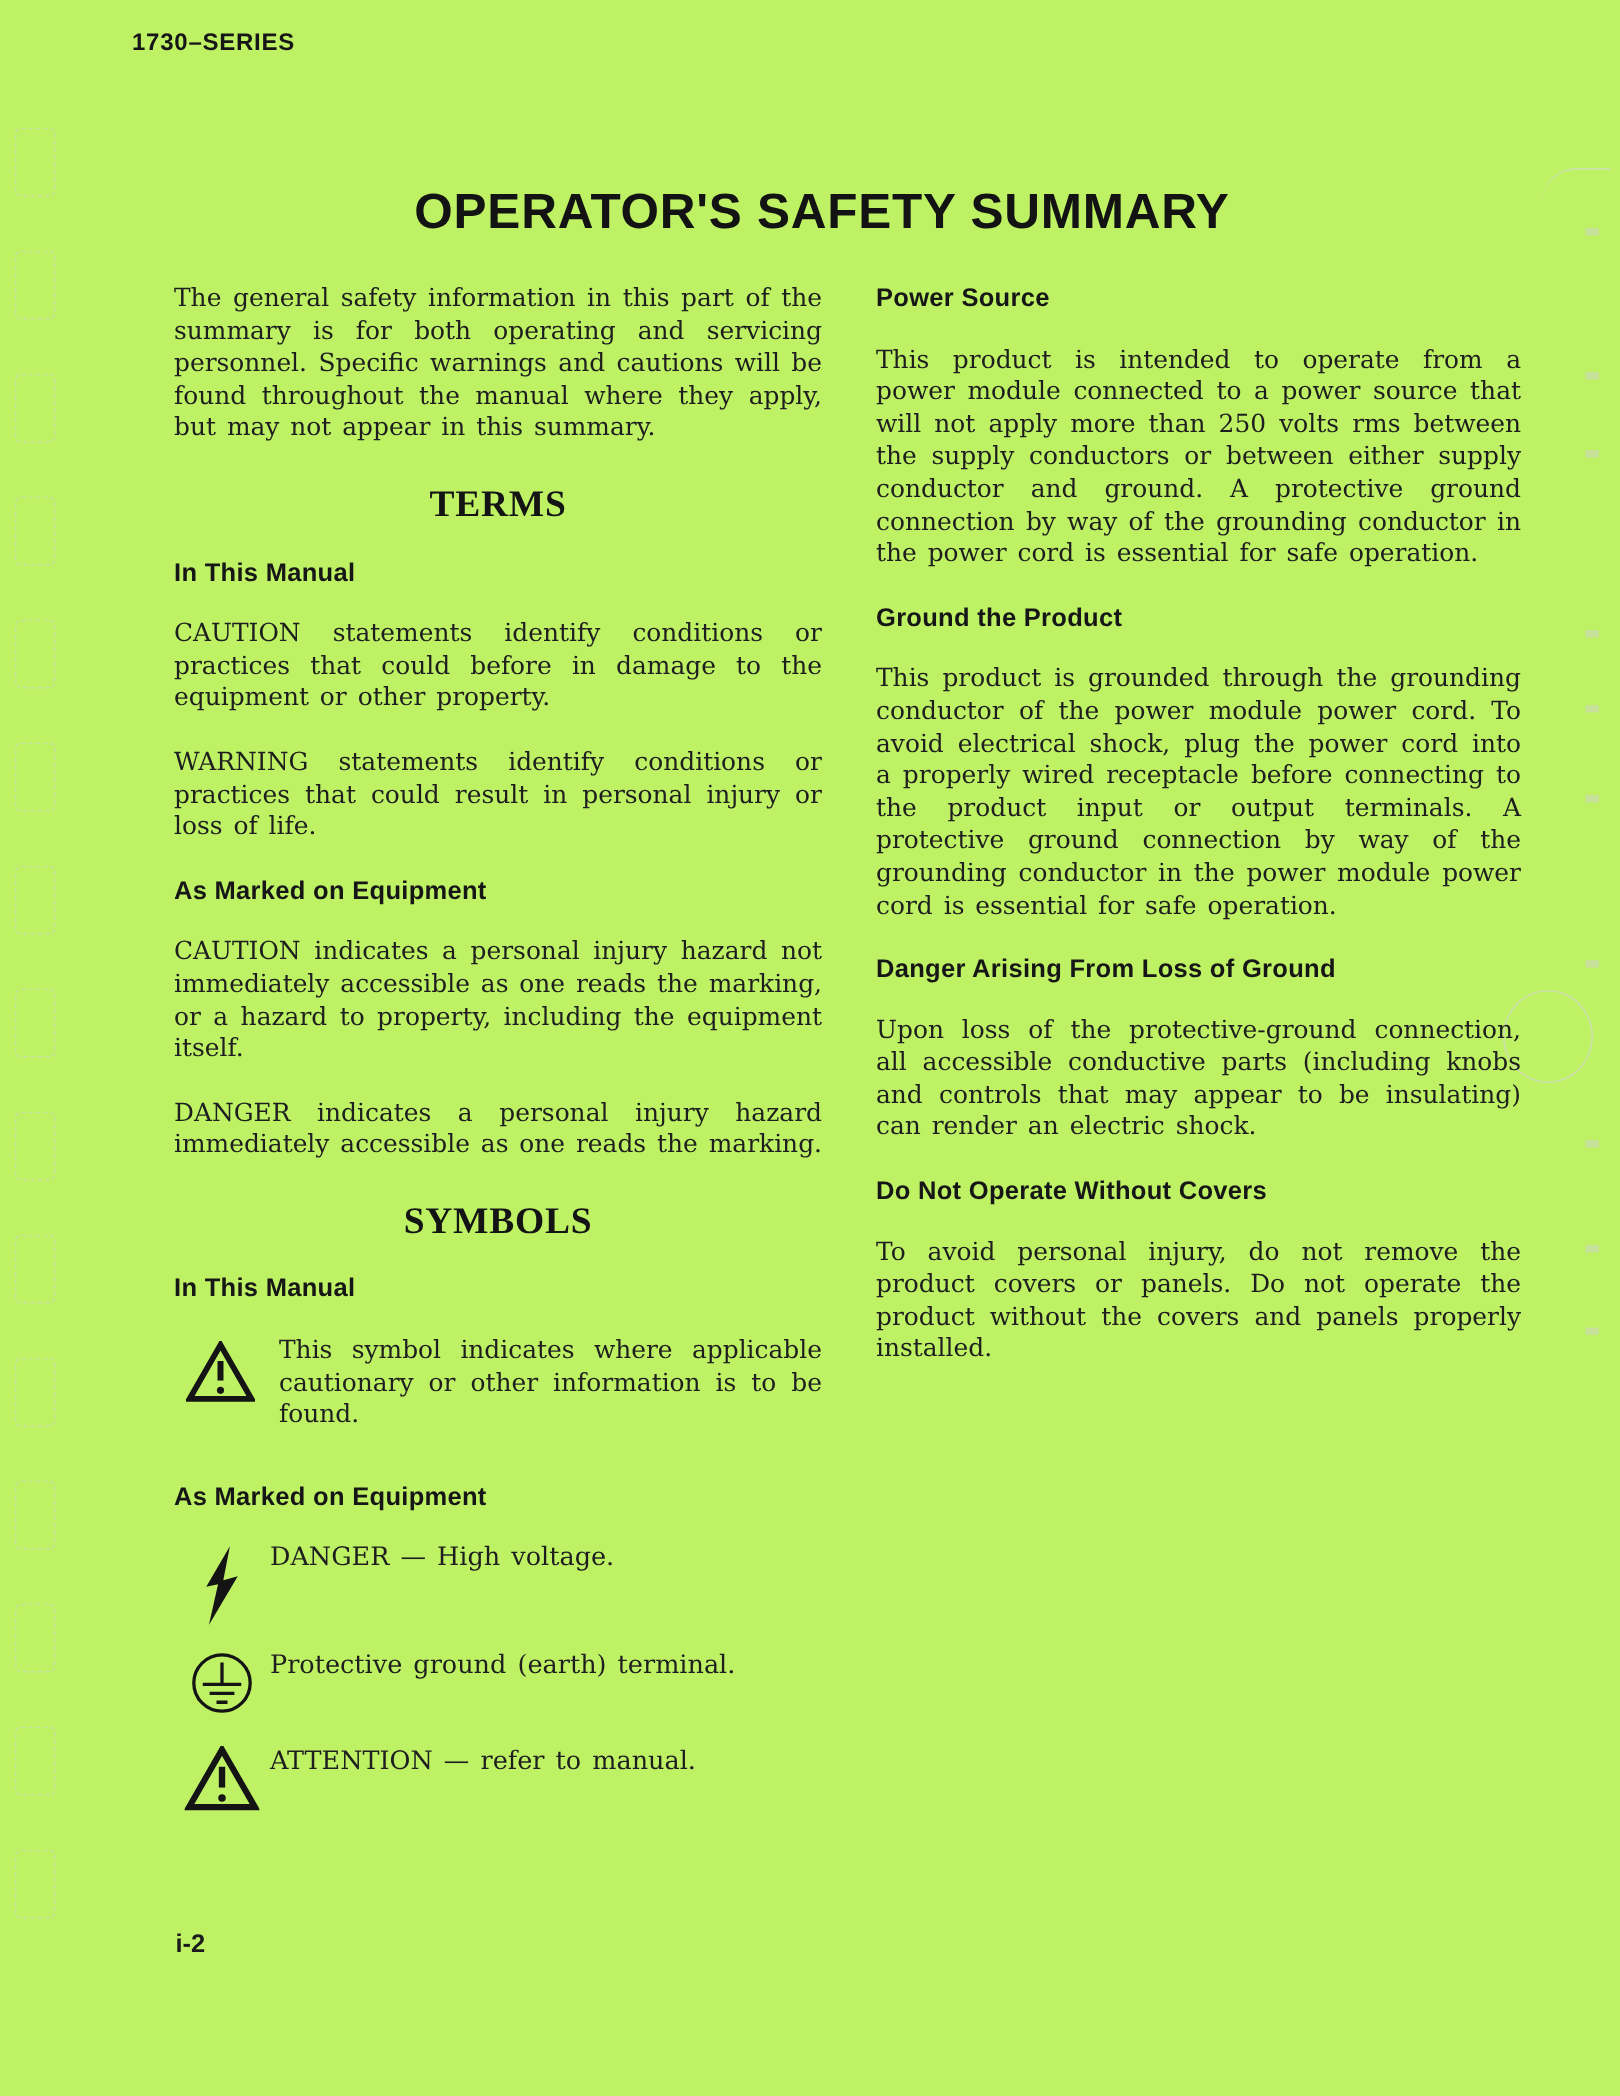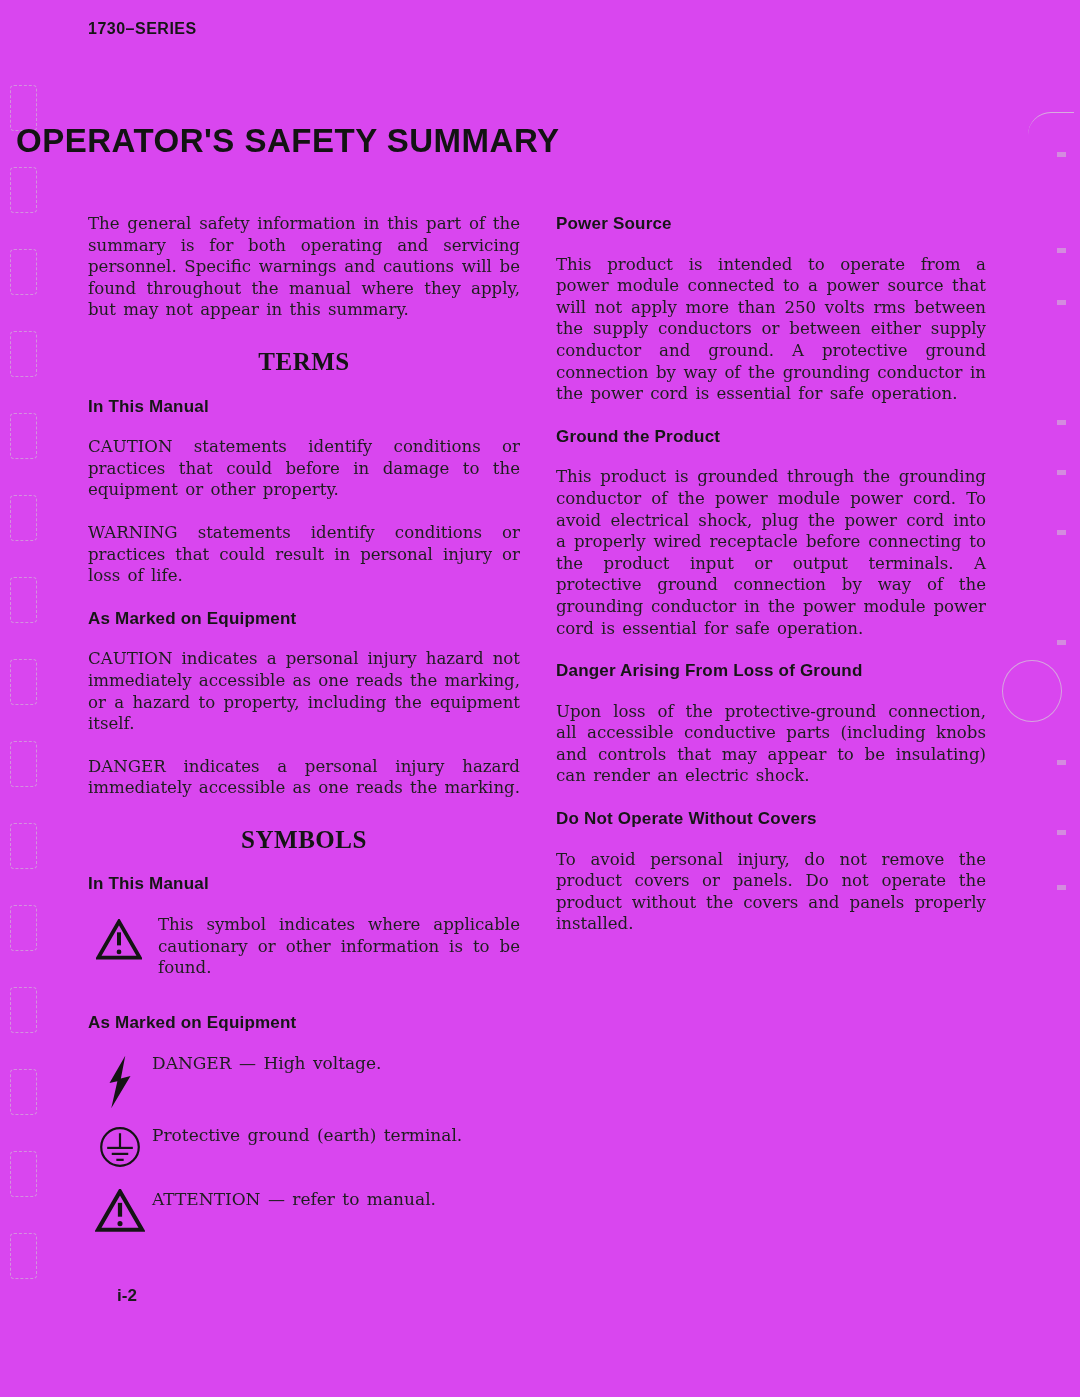--- a/index.html
+++ b/index.html
@@ -1,40 +1,40 @@
 <!DOCTYPE html>
 <html><head>
 <meta charset="utf-8">
 <style>
   html,body { margin:0; padding:0; background:#e9e9e9; }
   .page {
     position:relative; width:1080px; height:1397px; margin:0 auto;
-    background:#d946ef; color:#1b1b1b; overflow:hidden;
+    background:#bef264; color:#1b1b1b; overflow:hidden;
     font-family:"DejaVu Serif","Liberation Serif",serif;
   }
   
   .doc-header {
     position:absolute; left:88px; top:20px;
     font-family:"Liberation Sans",sans-serif; font-weight:bold;
     font-size:16px; letter-spacing:.5px; color:#161616;
   }
   .doc-title {
-    position:absolute; left:16px; right:0; top:100px; text-align:left;
+    position:absolute; left:16px; right:0; top:100px; text-align:center;
     font-family:"Liberation Sans",sans-serif; font-weight:bold;
     font-size:33px; letter-spacing:.5px; color:#131313;
   }
   .page-number {
     position:absolute; left:95px; top:1286px;
     font-family:"Liberation Sans",sans-serif; font-weight:bold; font-size:17px;margin-left:22px;
   }
   
   .col {
-    position:absolute; top:213px; width:432px;
+    position:absolute; top:188px; width:432px;
     font-size:16.6px; line-height:21.6px; text-align:justify;
-    word-spacing:2px; color:#1e1e1e;
+    word-spacing:2px; color:#1e1e1e;margin-left:28px;
   }
   .col-left  { left:88px; }
   .col-right { left:556px; width:430px; }
   p.body { margin:0 0 21px 0; }
   h2.section {
     font-family:Liberation Serif, serif; font-weight:bold;
     font-size:25px; text-align:center; letter-spacing:.5px;
     margin:30px 0 23px 0; color:#141414;
   }
   h3.sub {

